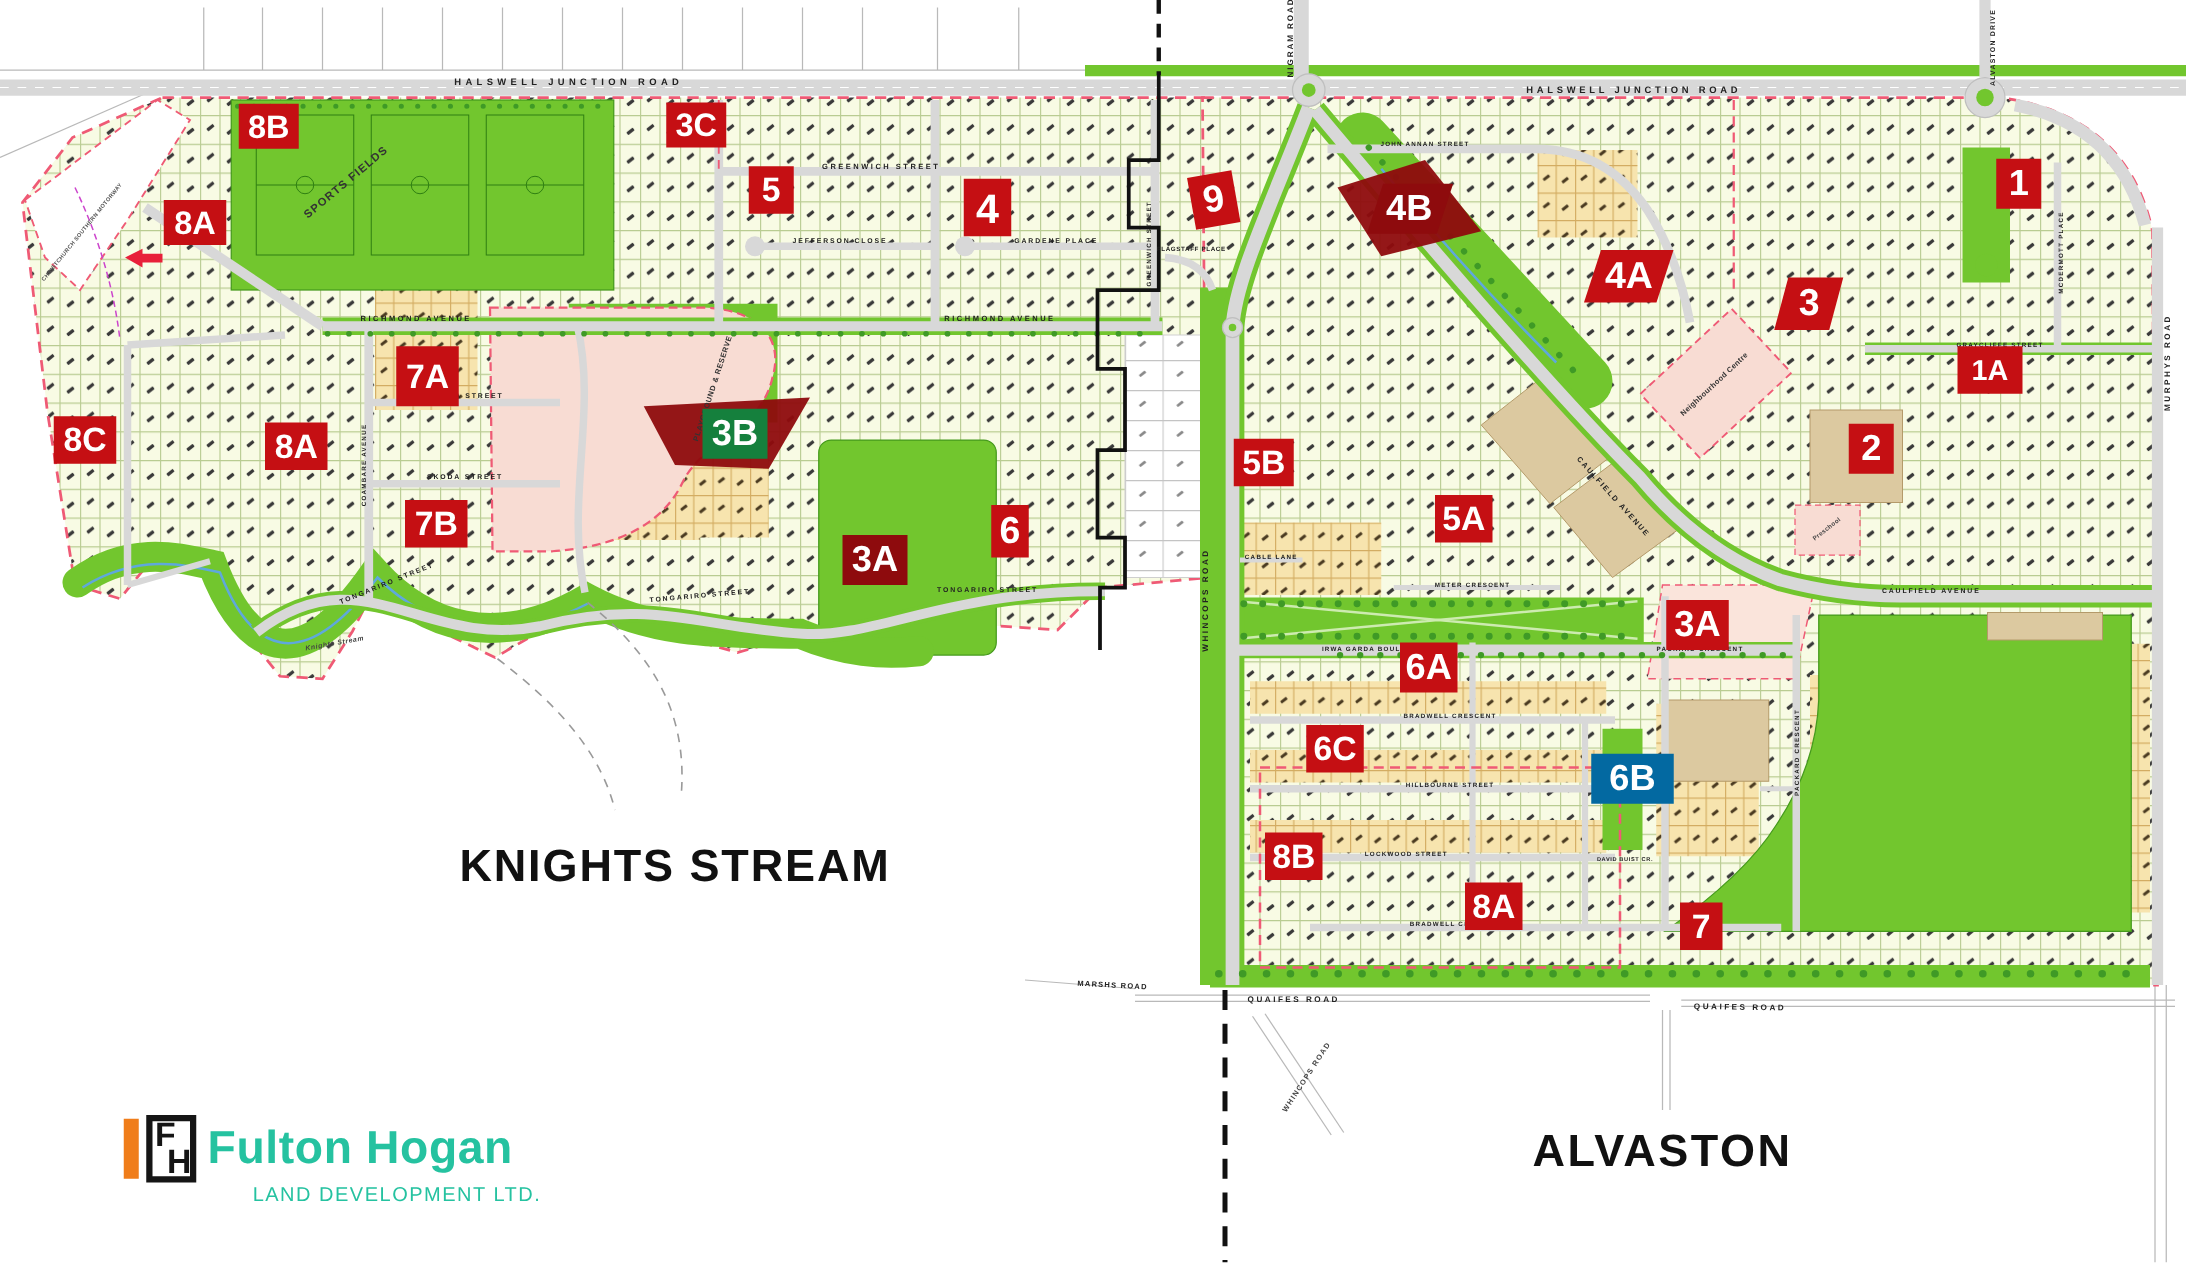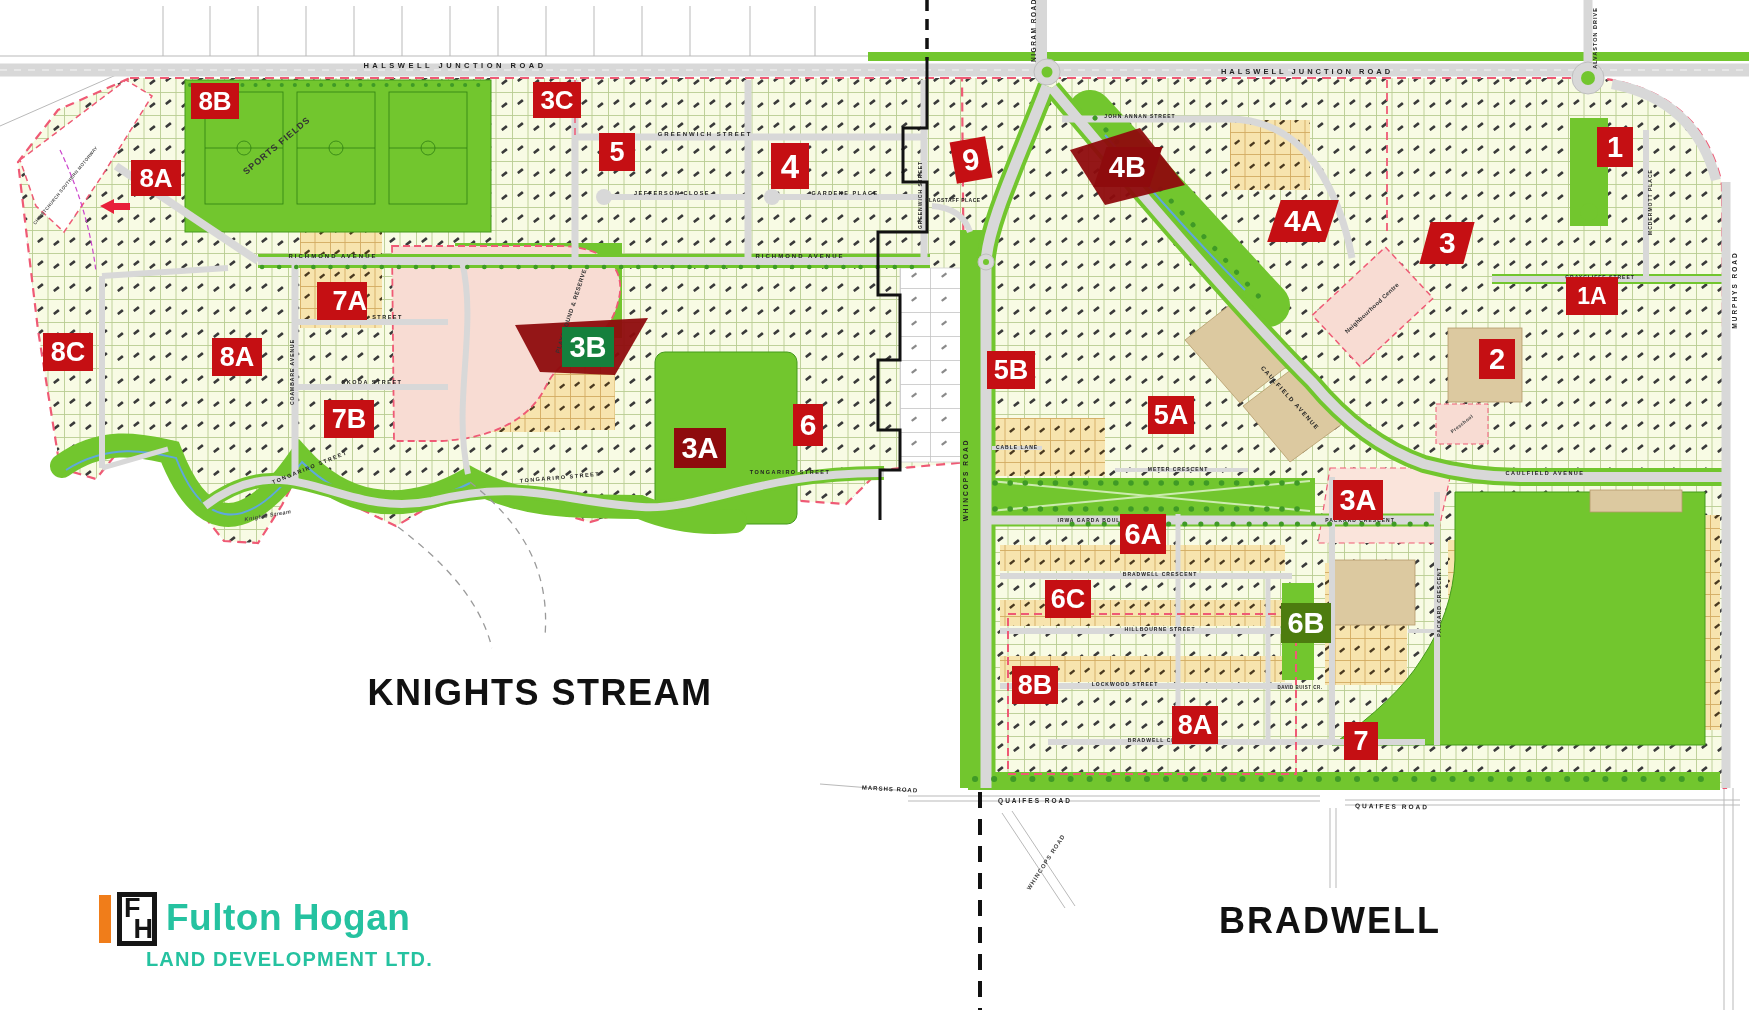--- a/index.html
+++ b/index.html
@@ -16,21 +16,21 @@
     position:absolute;z-index:30;display:flex;align-items:center;justify-content:center;
     color:#fff;font-weight:800;line-height:1;
   }
   .stage span{display:block}
   
   .logo-bar{position:absolute;left:99px;top:895px;width:12px;height:48px;background:#F07D1A;z-index:40}
   .logo-fh{position:absolute;left:117px;top:892px;width:30px;height:44px;background:#fff;border:5px solid #151515;z-index:40}
   .logo-fh .f{position:absolute;left:2px;top:-4px;font-size:27px;font-weight:800;color:#151515}
   .logo-fh .h{position:absolute;right:-1px;bottom:-4px;font-size:27px;font-weight:800;color:#151515}
   .logo-brand{position:absolute;left:166px;top:897px;font-size:37px;font-weight:800;color:#25C2A0;z-index:40;letter-spacing:0.5px}
-  .logo-sub{position:absolute;left:433px;top:948px;transform:translateX(-100%);font-size:20px;font-weight:700;color:#25C2A0;letter-spacing:1.2px;z-index:40}
+  .logo-sub{position:absolute;left:433px;top:948px;transform:translateX(-100%);font-size:16px;font-weight:400;color:#25C2A0;letter-spacing:1.2px;z-index:40}
 </style>
 </head>
 <body>
 
 <svg class="map" width="1749" height="1010" viewBox="0 0 1749 1010" xmlns="http://www.w3.org/2000/svg">
   <defs>
     <pattern id="pLots" width="32" height="23" patternUnits="userSpaceOnUse">
       <rect width="32" height="23" fill="#F8FBE4"></rect>
       <path d="M0,0.5 H32 M0.5,0 V23 M16,0 V23" stroke="#B9CC92" stroke-width="0.9" fill="none"></path>
       <rect x="5" y="9" width="6.5" height="2.6" rx="0.5" fill="#3a3a3a" transform="rotate(-38 8 10)"></rect>
@@ -237,21 +237,21 @@
     <path d="M927,0 V60" stroke-width="3.5" stroke-dasharray="11 8"></path>
     <path d="M927,60 V128 H903 V182 H927 V232 H878 V295 H900 V360 H878 V430 H900 V470 H880 V520" stroke-width="3"></path>
     <path d="M980,792 V1010" stroke-width="4" stroke-dasharray="16 11"></path>
   </g>
 
   <path d="M100,206 L114,199 L114,203 L130,203 L130,210 L114,210 L114,214 Z" fill="#E8203A"></path>
 </svg>
 
 <div id="label-layer">
     <span class="lbl" style="left: 540px; top: 693px; font-size: 36px; letter-spacing: 1.5px; color: rgb(17, 17, 17); font-weight: 800; transform: translate(-50%, -50%) rotate(0deg);">KNIGHTS STREAM</span>
-    <span class="lbl" style="left: 1330px; top: 921px; font-size: 36px; letter-spacing: 2px; color: rgb(17, 17, 17); font-weight: 800; transform: translate(-50%, -50%) rotate(0deg);">BRADWELL</span>
+    <span class="lbl" style="left: 1330px; top: 921px; font-size: 36px; letter-spacing: 2px; color: rgb(17, 17, 17); font-weight: 800; transform: translate(-50%, -50%) rotate(0deg);">ALVASTON</span>
     <span class="lbl" style="left: 455px; top: 66px; font-size: 7.5px; letter-spacing: 3.5px; color: rgb(34, 34, 34); font-weight: 700; transform: translate(-50%, -50%) rotate(0deg);">HALSWELL JUNCTION ROAD</span>
     <span class="lbl" style="left: 1307px; top: 72px; font-size: 7.5px; letter-spacing: 3px; color: rgb(34, 34, 34); font-weight: 700; transform: translate(-50%, -50%) rotate(0deg);">HALSWELL JUNCTION ROAD</span>
     <span class="lbl" style="left: 1034px; top: 30px; font-size: 6.5px; letter-spacing: 1.5px; color: rgb(34, 34, 34); font-weight: 700; transform: translate(-50%, -50%) rotate(-90deg);">NIGRAM ROAD</span>
     <span class="lbl" style="left: 1596px; top: 38px; font-size: 5.5px; letter-spacing: 1px; color: rgb(34, 34, 34); font-weight: 700; transform: translate(-50%, -50%) rotate(-90deg);">ALVASTON DRIVE</span>
     <span class="lbl" style="left: 1735px; top: 290px; font-size: 6.5px; letter-spacing: 2px; color: rgb(34, 34, 34); font-weight: 700; transform: translate(-50%, -50%) rotate(-90deg);">MURPHYS ROAD</span>
     <span class="lbl" style="left: 966px; top: 480px; font-size: 6.5px; letter-spacing: 2px; color: rgb(34, 34, 34); font-weight: 700; transform: translate(-50%, -50%) rotate(-90deg);">WHINCOPS ROAD</span>
     <span class="lbl" style="left: 1046px; top: 862px; font-size: 6px; letter-spacing: 1px; color: rgb(68, 68, 68); font-weight: 700; transform: translate(-50%, -50%) rotate(-57deg);">WHINCOPS ROAD</span>
     <span class="lbl" style="left: 1035px; top: 801px; font-size: 6.5px; letter-spacing: 2px; color: rgb(34, 34, 34); font-weight: 700; transform: translate(-50%, -50%) rotate(0deg);">QUAIFES ROAD</span>
     <span class="lbl" style="left: 1392px; top: 807px; font-size: 6.5px; letter-spacing: 2px; color: rgb(34, 34, 34); font-weight: 700; transform: translate(-50%, -50%) rotate(1deg);">QUAIFES ROAD</span>
     <span class="lbl" style="left: 890px; top: 789px; font-size: 6px; letter-spacing: 1px; color: rgb(34, 34, 34); font-weight: 700; transform: translate(-50%, -50%) rotate(3deg);">MARSHS ROAD</span>
@@ -317,21 +317,21 @@
     </div>
     <div class="stage" style="left: 1615px; top: 147px; width: 36px; height: 40px; font-size: 29px; background: rgb(197, 15, 19); transform: translate(-50%, -50%);">
       <span>1</span>
     </div>
     <div class="stage" style="left: 1447px; top: 243px; width: 44px; height: 42px; font-size: 30px; background: rgb(197, 15, 19); transform: translate(-50%, -50%) skewX(-15deg);">
       <span style="transform: skewX(15deg);">3</span>
     </div>
     <div class="stage" style="left: 1592px; top: 296px; width: 52px; height: 38px; font-size: 23px; background: rgb(197, 15, 19); transform: translate(-50%, -50%);">
       <span>1A</span>
     </div>
-    <div class="stage" style="left: 342px; top: 301px; width: 50px; height: 38px; font-size: 27px; background: rgb(197, 15, 19); transform: translate(-50%, -50%); justify-content: flex-end;">
+    <div class="stage" style="left: 342px; top: 301px; width: 50px; height: 48px; font-size: 27px; background: rgb(197, 15, 19); transform: translate(-50%, -50%);">
       <span>7A</span>
     </div>
     <div class="stage" style="left: 588px; top: 347px; width: 52px; height: 40px; font-size: 29px; background: #15803d; transform: translate(-50%, -50%);">
       <span>3B</span>
     </div>
     <div class="stage" style="left: 1497px; top: 359px; width: 36px; height: 40px; font-size: 29px; background: rgb(197, 15, 19); transform: translate(-50%, -50%);">
       <span>2</span>
     </div>
     <div class="stage" style="left: 68px; top: 352px; width: 50px; height: 38px; font-size: 27px; background: rgb(197, 15, 19); transform: translate(-50%, -50%);">
       <span>8C</span>
@@ -356,21 +356,21 @@
     </div>
     <div class="stage" style="left: 1358px; top: 500px; width: 50px; height: 40px; font-size: 29px; background: rgb(197, 15, 19); transform: translate(-50%, -50%);">
       <span>3A</span>
     </div>
     <div class="stage" style="left: 1143px; top: 534px; width: 46px; height: 40px; font-size: 29px; background: rgb(197, 15, 19); transform: translate(-50%, -50%);">
       <span>6A</span>
     </div>
     <div class="stage" style="left: 1068px; top: 599px; width: 46px; height: 38px; font-size: 27px; background: rgb(197, 15, 19); transform: translate(-50%, -50%);">
       <span>6C</span>
     </div>
-    <div class="stage" style="left: 1306px; top: 623px; width: 50px; height: 40px; font-size: 29px; background: #4d7c0f; transform: translate(-50%, -50%);">
+    <div class="stage" style="left: 1306px; top: 623px; width: 66px; height: 40px; font-size: 29px; background: #0369a1; transform: translate(-50%, -50%);">
       <span>6B</span>
     </div>
     <div class="stage" style="left: 1035px; top: 685px; width: 46px; height: 38px; font-size: 27px; background: rgb(197, 15, 19); transform: translate(-50%, -50%);">
       <span>8B</span>
     </div>
     <div class="stage" style="left: 1195px; top: 725px; width: 46px; height: 38px; font-size: 27px; background: rgb(197, 15, 19); transform: translate(-50%, -50%);">
       <span>8A</span>
     </div>
     <div class="stage" style="left: 1361px; top: 741px; width: 34px; height: 38px; font-size: 27px; background: rgb(197, 15, 19); transform: translate(-50%, -50%);">
       <span>7</span>

